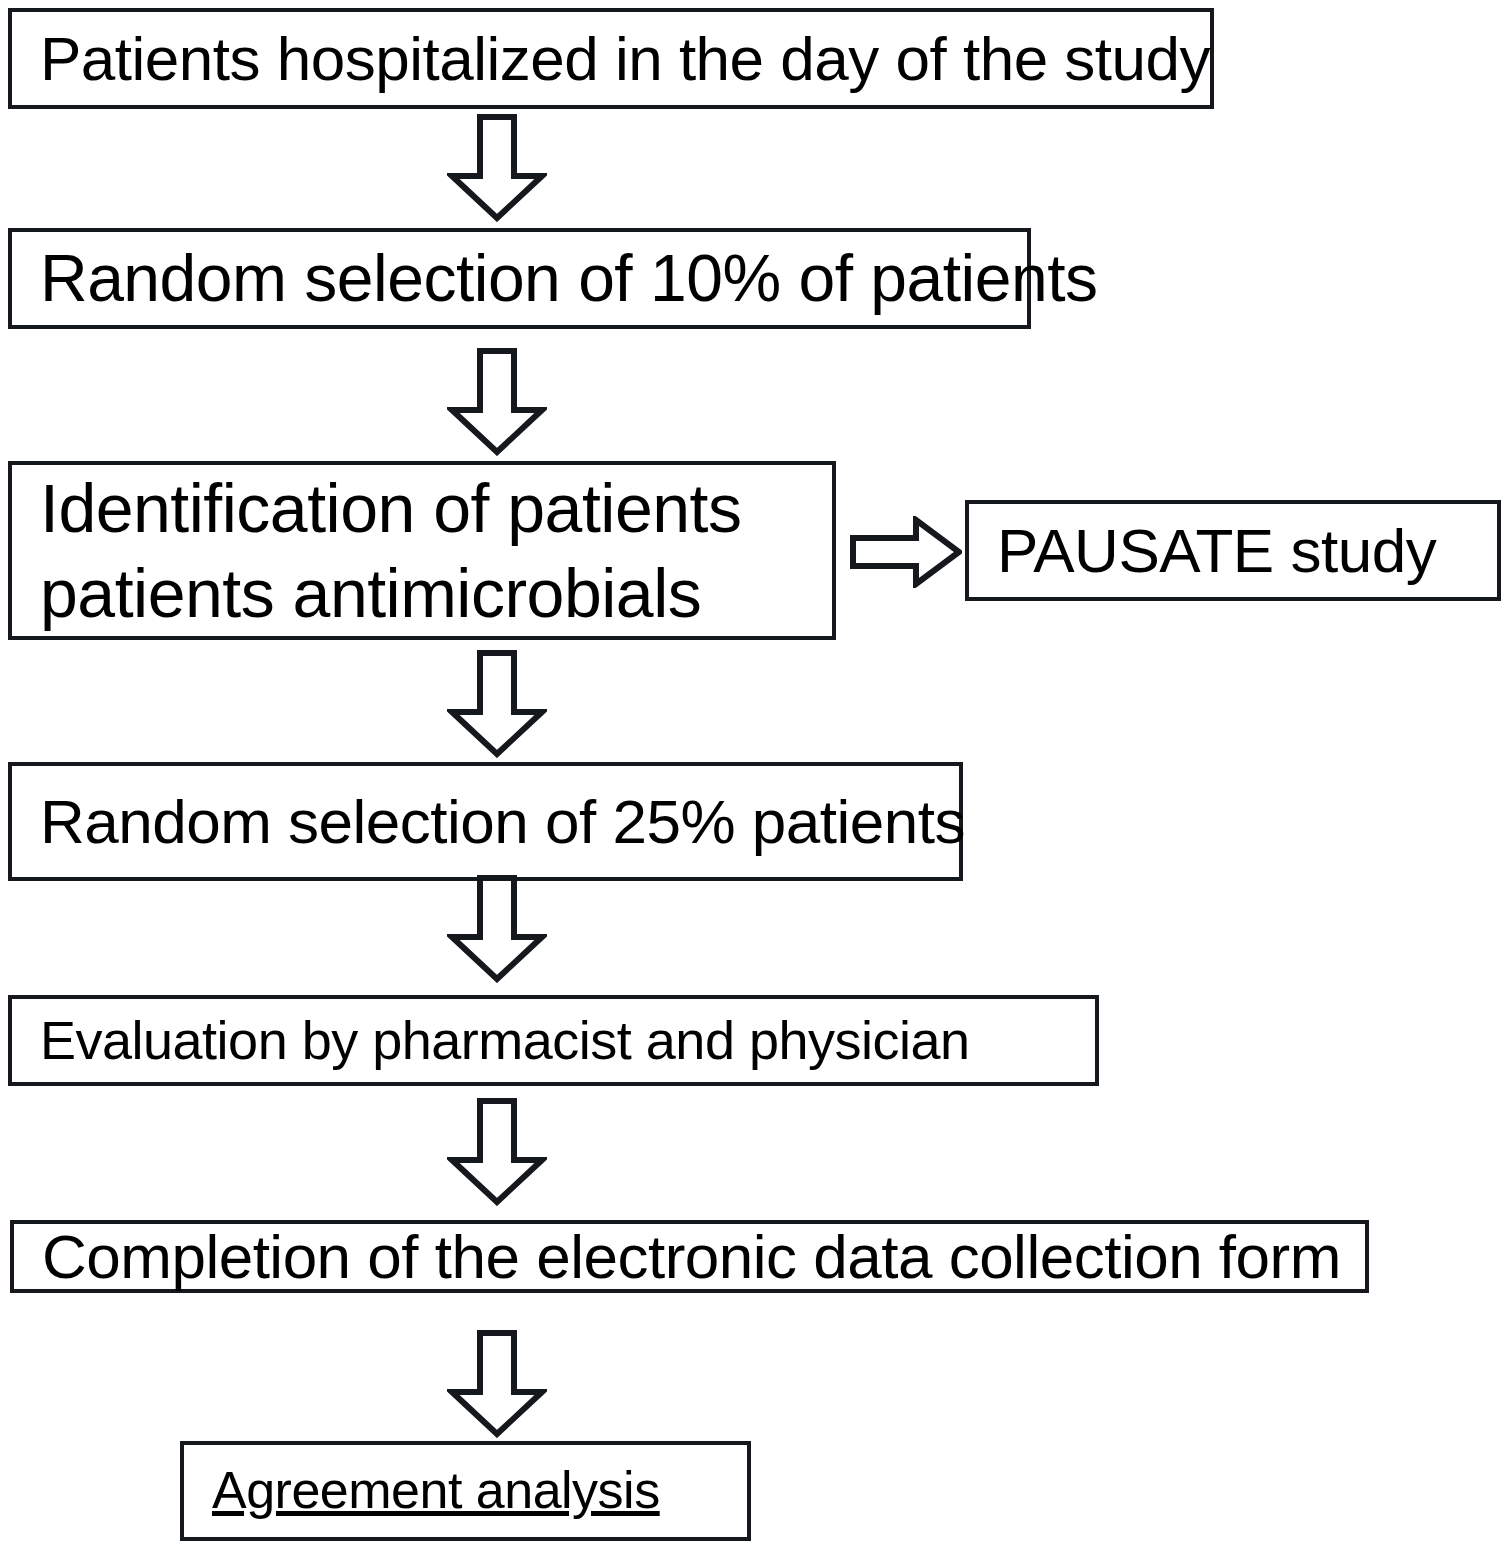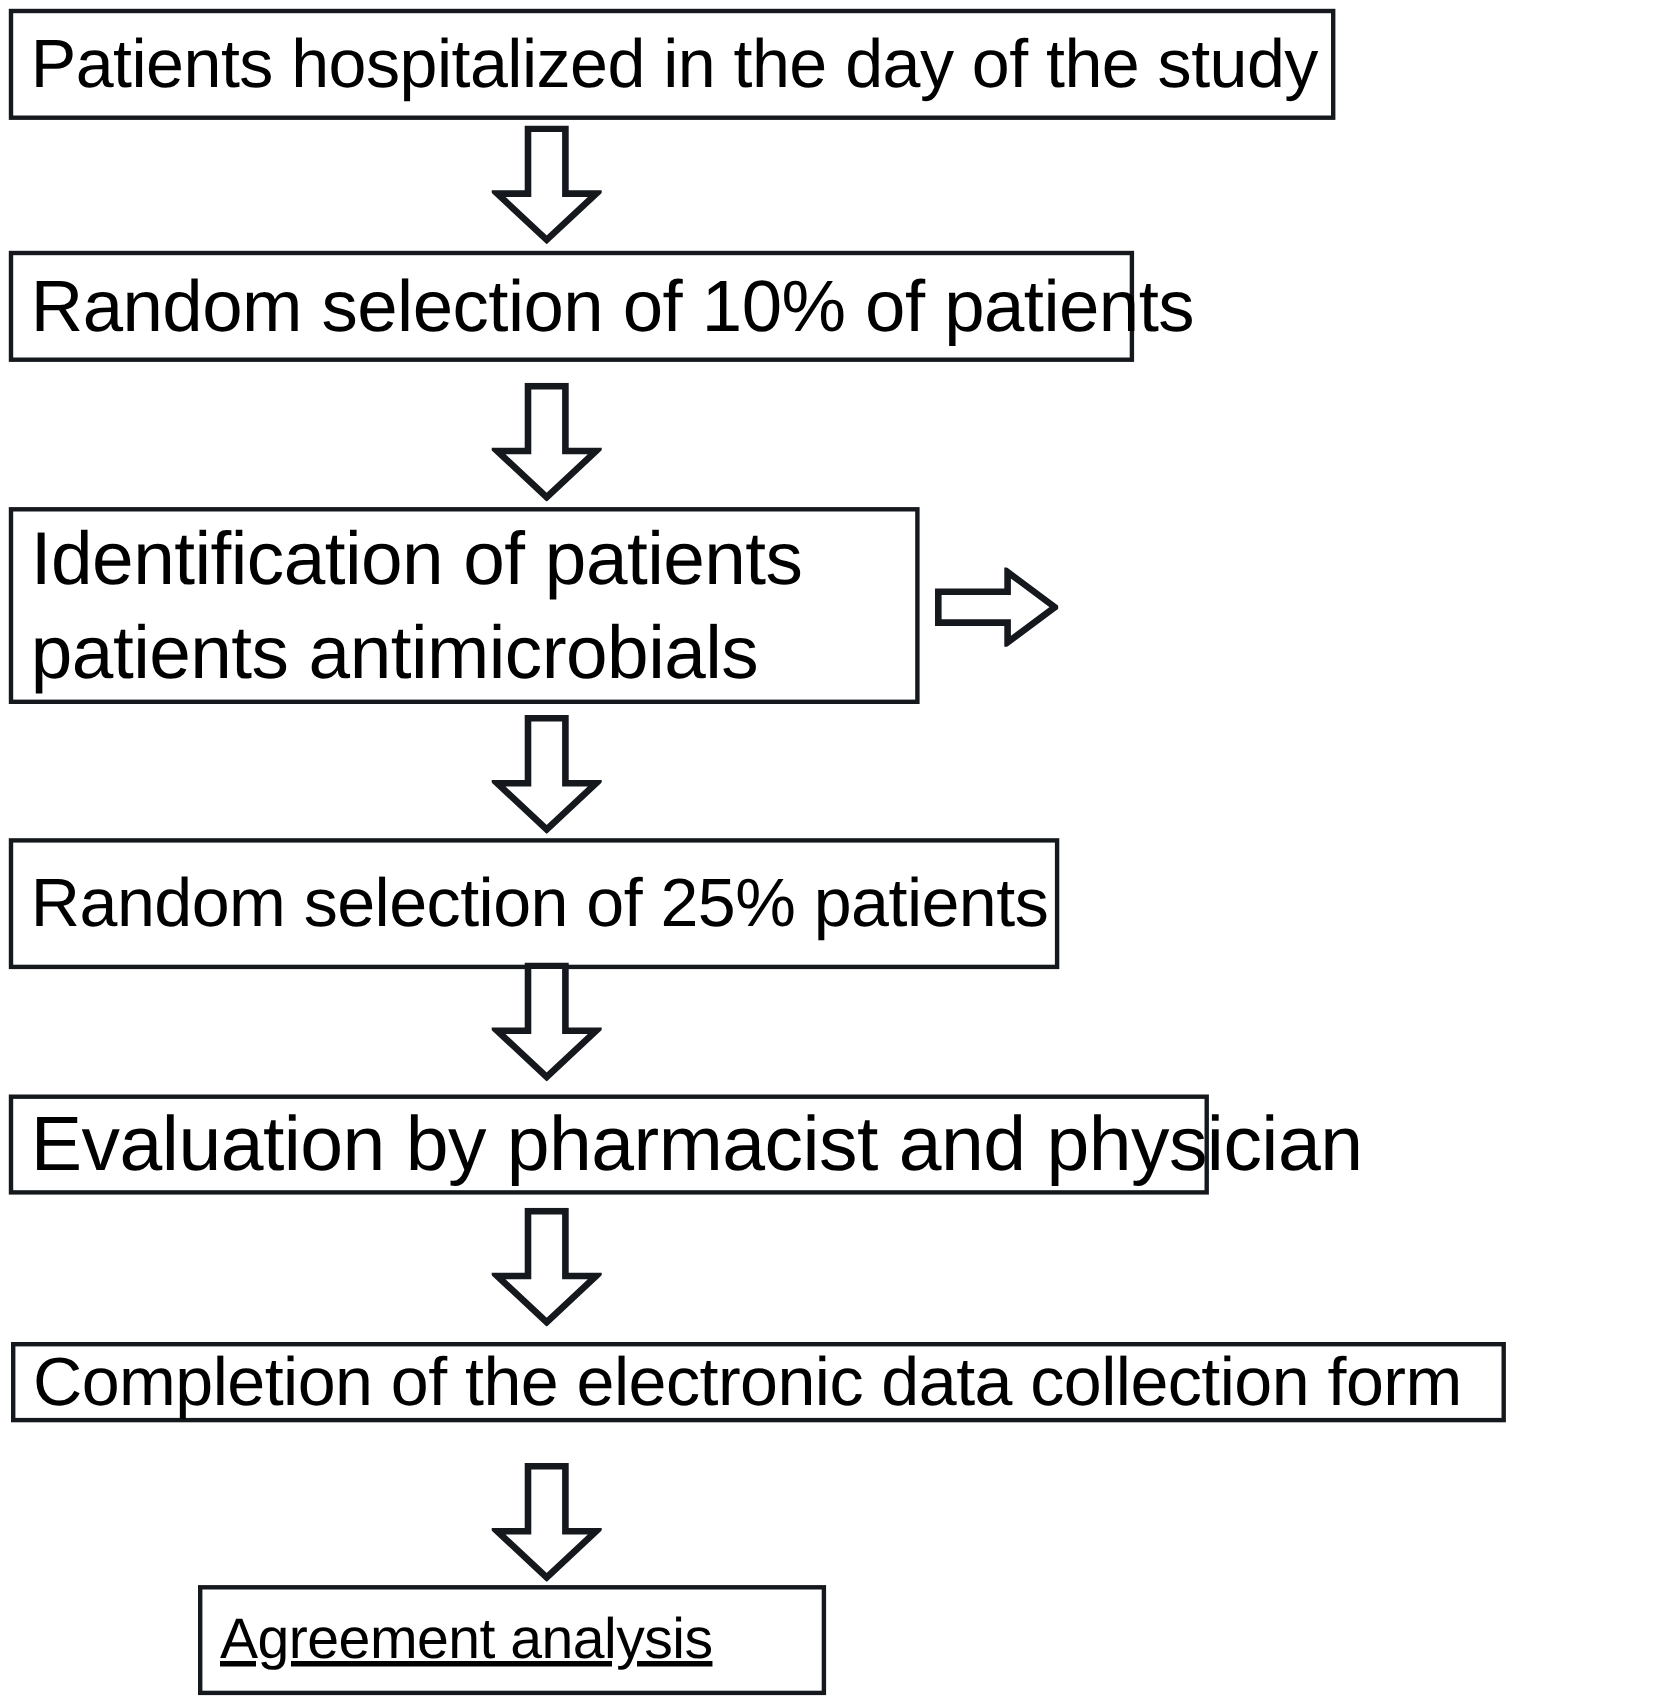--- a/index.html
+++ b/index.html
@@ -26,30 +26,30 @@
     flex-direction: column;
     justify-content: center;
     color: #000000;
     font-family: "Liberation Sans", sans-serif;
     font-weight: 400;
     letter-spacing: -0.5px;
   }
   .node .line {
     display: block;
     white-space: nowrap;
-    padding-left: 16px;
+    padding-left: 28px;
     line-height: 1.18;
   }
   .n1 { left: 8px;   top: 8px;    width: 1206px; height: 101px; font-size: 62px; }
   .n2 { left: 8px;   top: 228px;  width: 1023px; height: 101px; font-size: 66px; }
   .n3 { left: 8px;   top: 461px;  width: 828px;  height: 179px; font-size: 68px; }
   .n3 .line { line-height: 1.25; }
   .n4 { left: 965px; top: 500px;  width: 536px;  height: 101px; font-size: 62px; }
   .n5 { left: 8px;   top: 762px;  width: 955px;  height: 119px; font-size: 62px; }
-  .n6 { left: 8px;   top: 995px;  width: 1091px; height: 91px;  font-size: 70px; }
+  .n6 { left: 8px;   top: 995px;  width: 1091px; height: 91px;  font-size: 54px; }
   .n7 { left: 10px;  top: 1220px; width: 1359px; height: 73px; font-size: 62px; }
   .n8 { left: 180px; top: 1441px; width: 571px;  height: 100px; font-size: 52px; text-decoration: underline; }
 
   .arrow {
     position: absolute;
   }
   .arrow svg { display: block; }
 
   .ad1 { left: 447px; top: 114px;  }
   .ad2 { left: 447px; top: 348px;  }
@@ -88,20 +88,23 @@
     <span class="line">Identification of patients</span>
     <span class="line">patients antimicrobials</span>
   </div>
 
   <div class="arrow ar1">
     <svg width="112" height="72" viewBox="0 0 112 72" aria-hidden="true">
       <polygon points="3,22 66,22 66,4 109,36 66,68 66,50 3,50" fill="#ffffff" stroke="#15181c" stroke-width="6" stroke-linejoin="miter"></polygon>
     </svg>
   </div>
 
+  <div class="node n4">
+    <span class="line">PAUSATE study</span>
+  </div>
 
   <div class="arrow ad3">
     <svg width="100" height="108" viewBox="0 0 100 108" aria-hidden="true">
       <polygon points="33,3 67,3 67,62 95,62 50,104 5,62 33,62" fill="#ffffff" stroke="#15181c" stroke-width="6" stroke-linejoin="miter"></polygon>
     </svg>
   </div>
 
   <div class="node n5">
     <span class="line">Random selection of 25% patients</span>
   </div>

